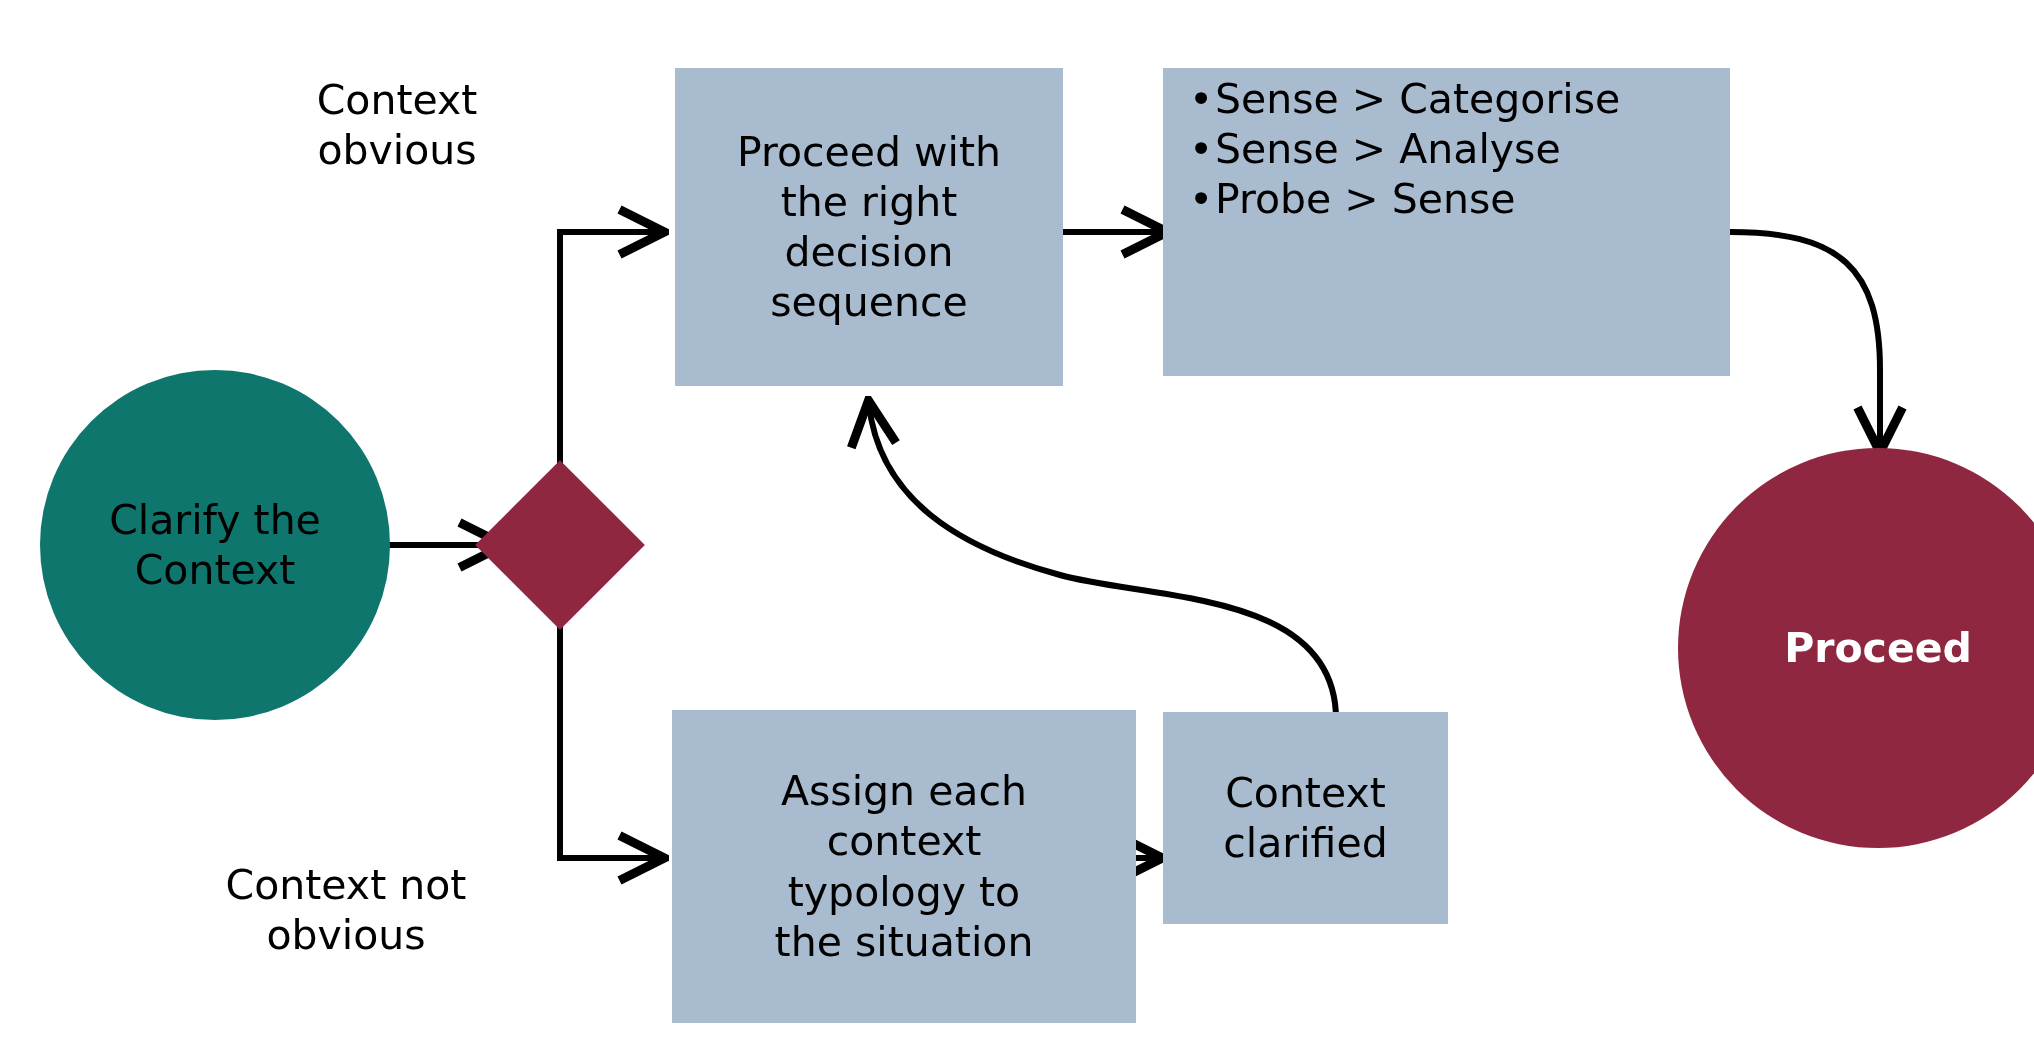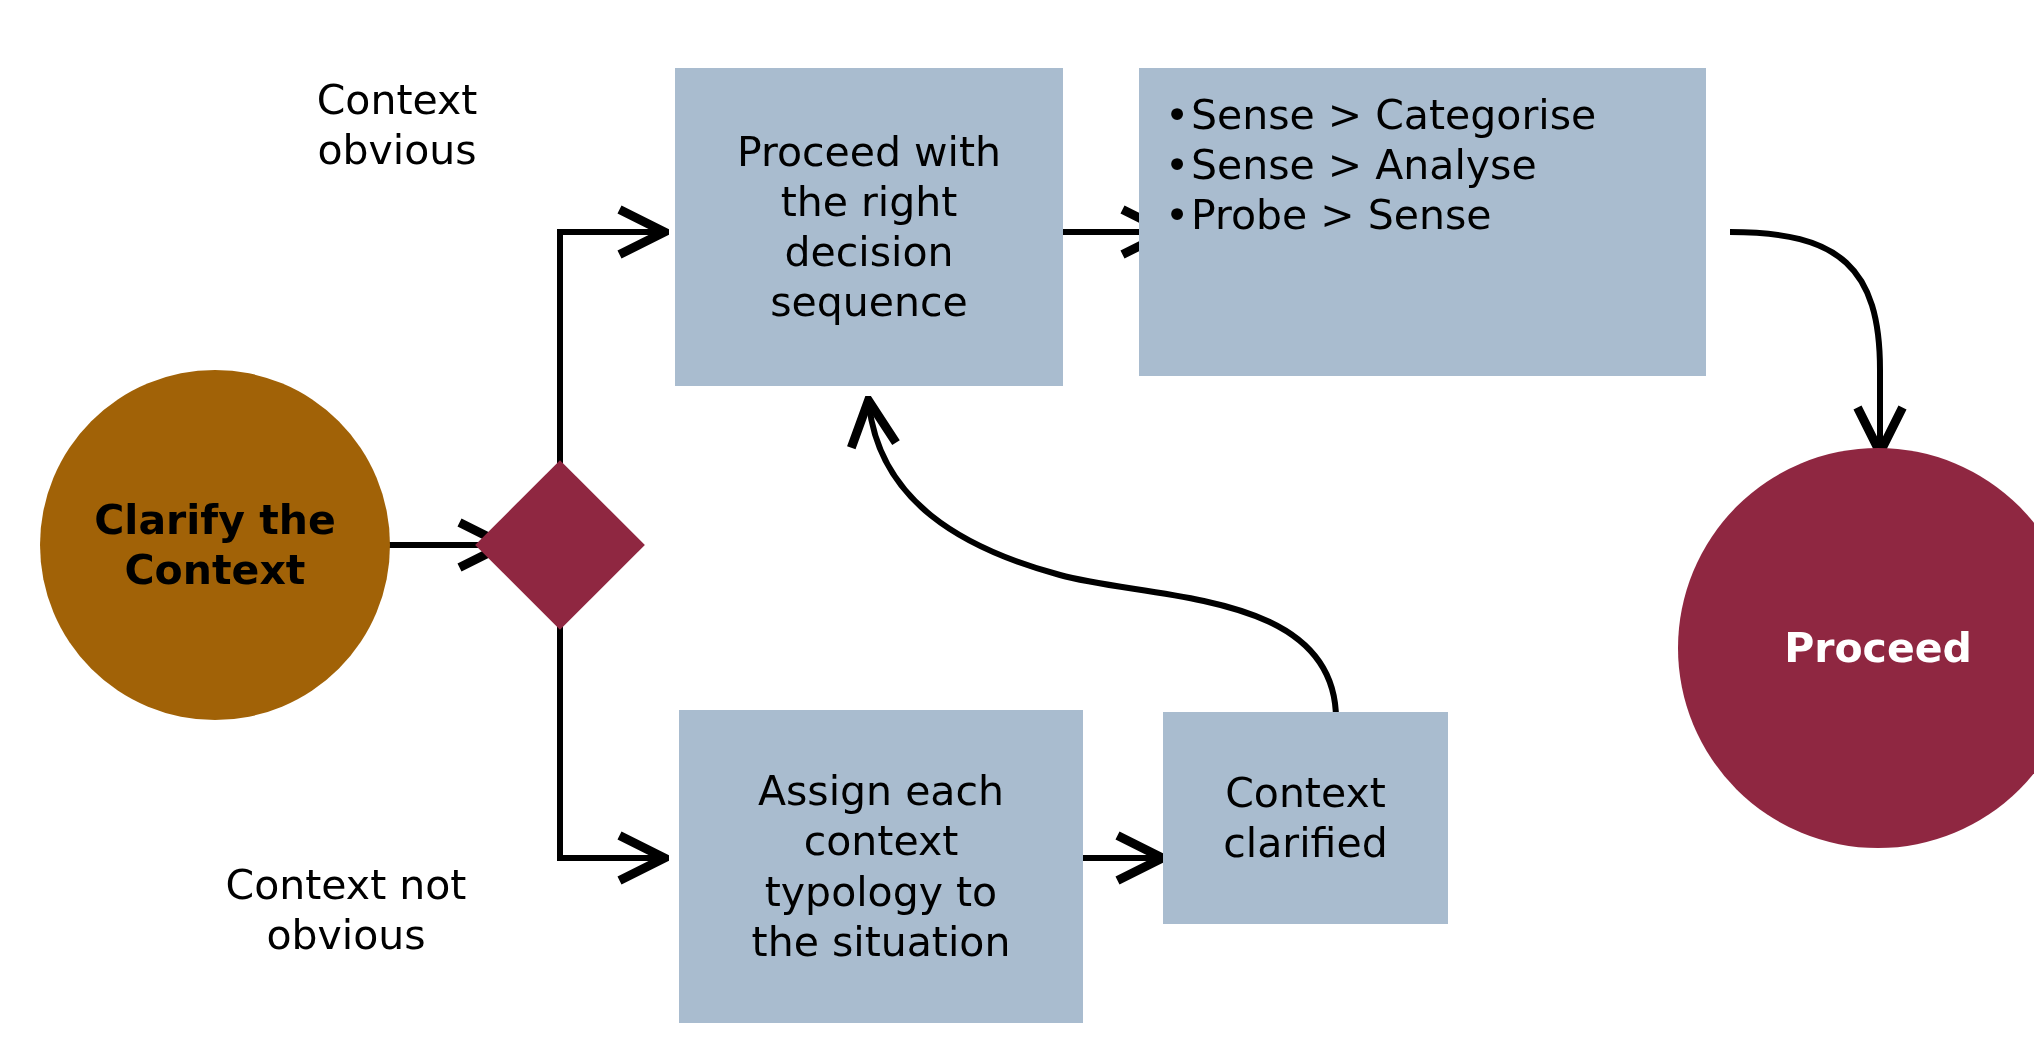--- a/index.html
+++ b/index.html
@@ -34,23 +34,23 @@
     text-align: center;
     color: #000000;
   }
   .box {
     background: #A9BCCF;
     font-size: 41px;
     line-height: 1.22;
     padding: 6px 10px;
   }
   .circle-start {
-    background: #a16207;
+    background: #0f766e;
     border-radius: 50%;
-    font-weight: bold;
+    font-weight: normal;
     font-size: 41px;
     line-height: 1.22;
   }
   .circle-end {
     background: #8F2741;
     border-radius: 50%;
     color: #ffffff;
     font-weight: bold;
     font-size: 41px;
     line-height: 1.22;
@@ -127,29 +127,29 @@
   <div class="edge-label" style="left:176px; top:860px; width:340px;">Context not
 obvious</div>
 
   <div class="node box" style="left:675px; top:68px; width:388px; height:318px;text-align:center;">
     <span class="node-text">Proceed with
 the right
 decision
 sequence</span>
   </div>
 
-  <div class="node box" style="left:1139px; top:68px; width:567px; height:308px; align-items:flex-start; padding-top:22px;">
+  <div class="node box" style="left:1163px; top:68px; width:567px; height:308px; align-items:flex-start; padding-top:6px;">
     <div class="bullets">
       <span class="bul">Sense &gt; Categorise</span>
       <span class="bul">Sense &gt; Analyse</span>
       <span class="bul">Probe &gt; Sense</span>
     </div>
   </div>
 
-  <div class="node box" style="left:672px; top:710px; width:404px; height:313px;margin-left:7px;">
+  <div class="node box" style="left:672px; top:710px; width:464px; height:313px;">
     <span class="node-text">Assign each
 context
 typology to
 the situation</span>
   </div>
 
   <div class="node box" style="left:1163px; top:712px; width:285px; height:212px;">
     <span class="node-text">Context
 clarified</span>
   </div>

